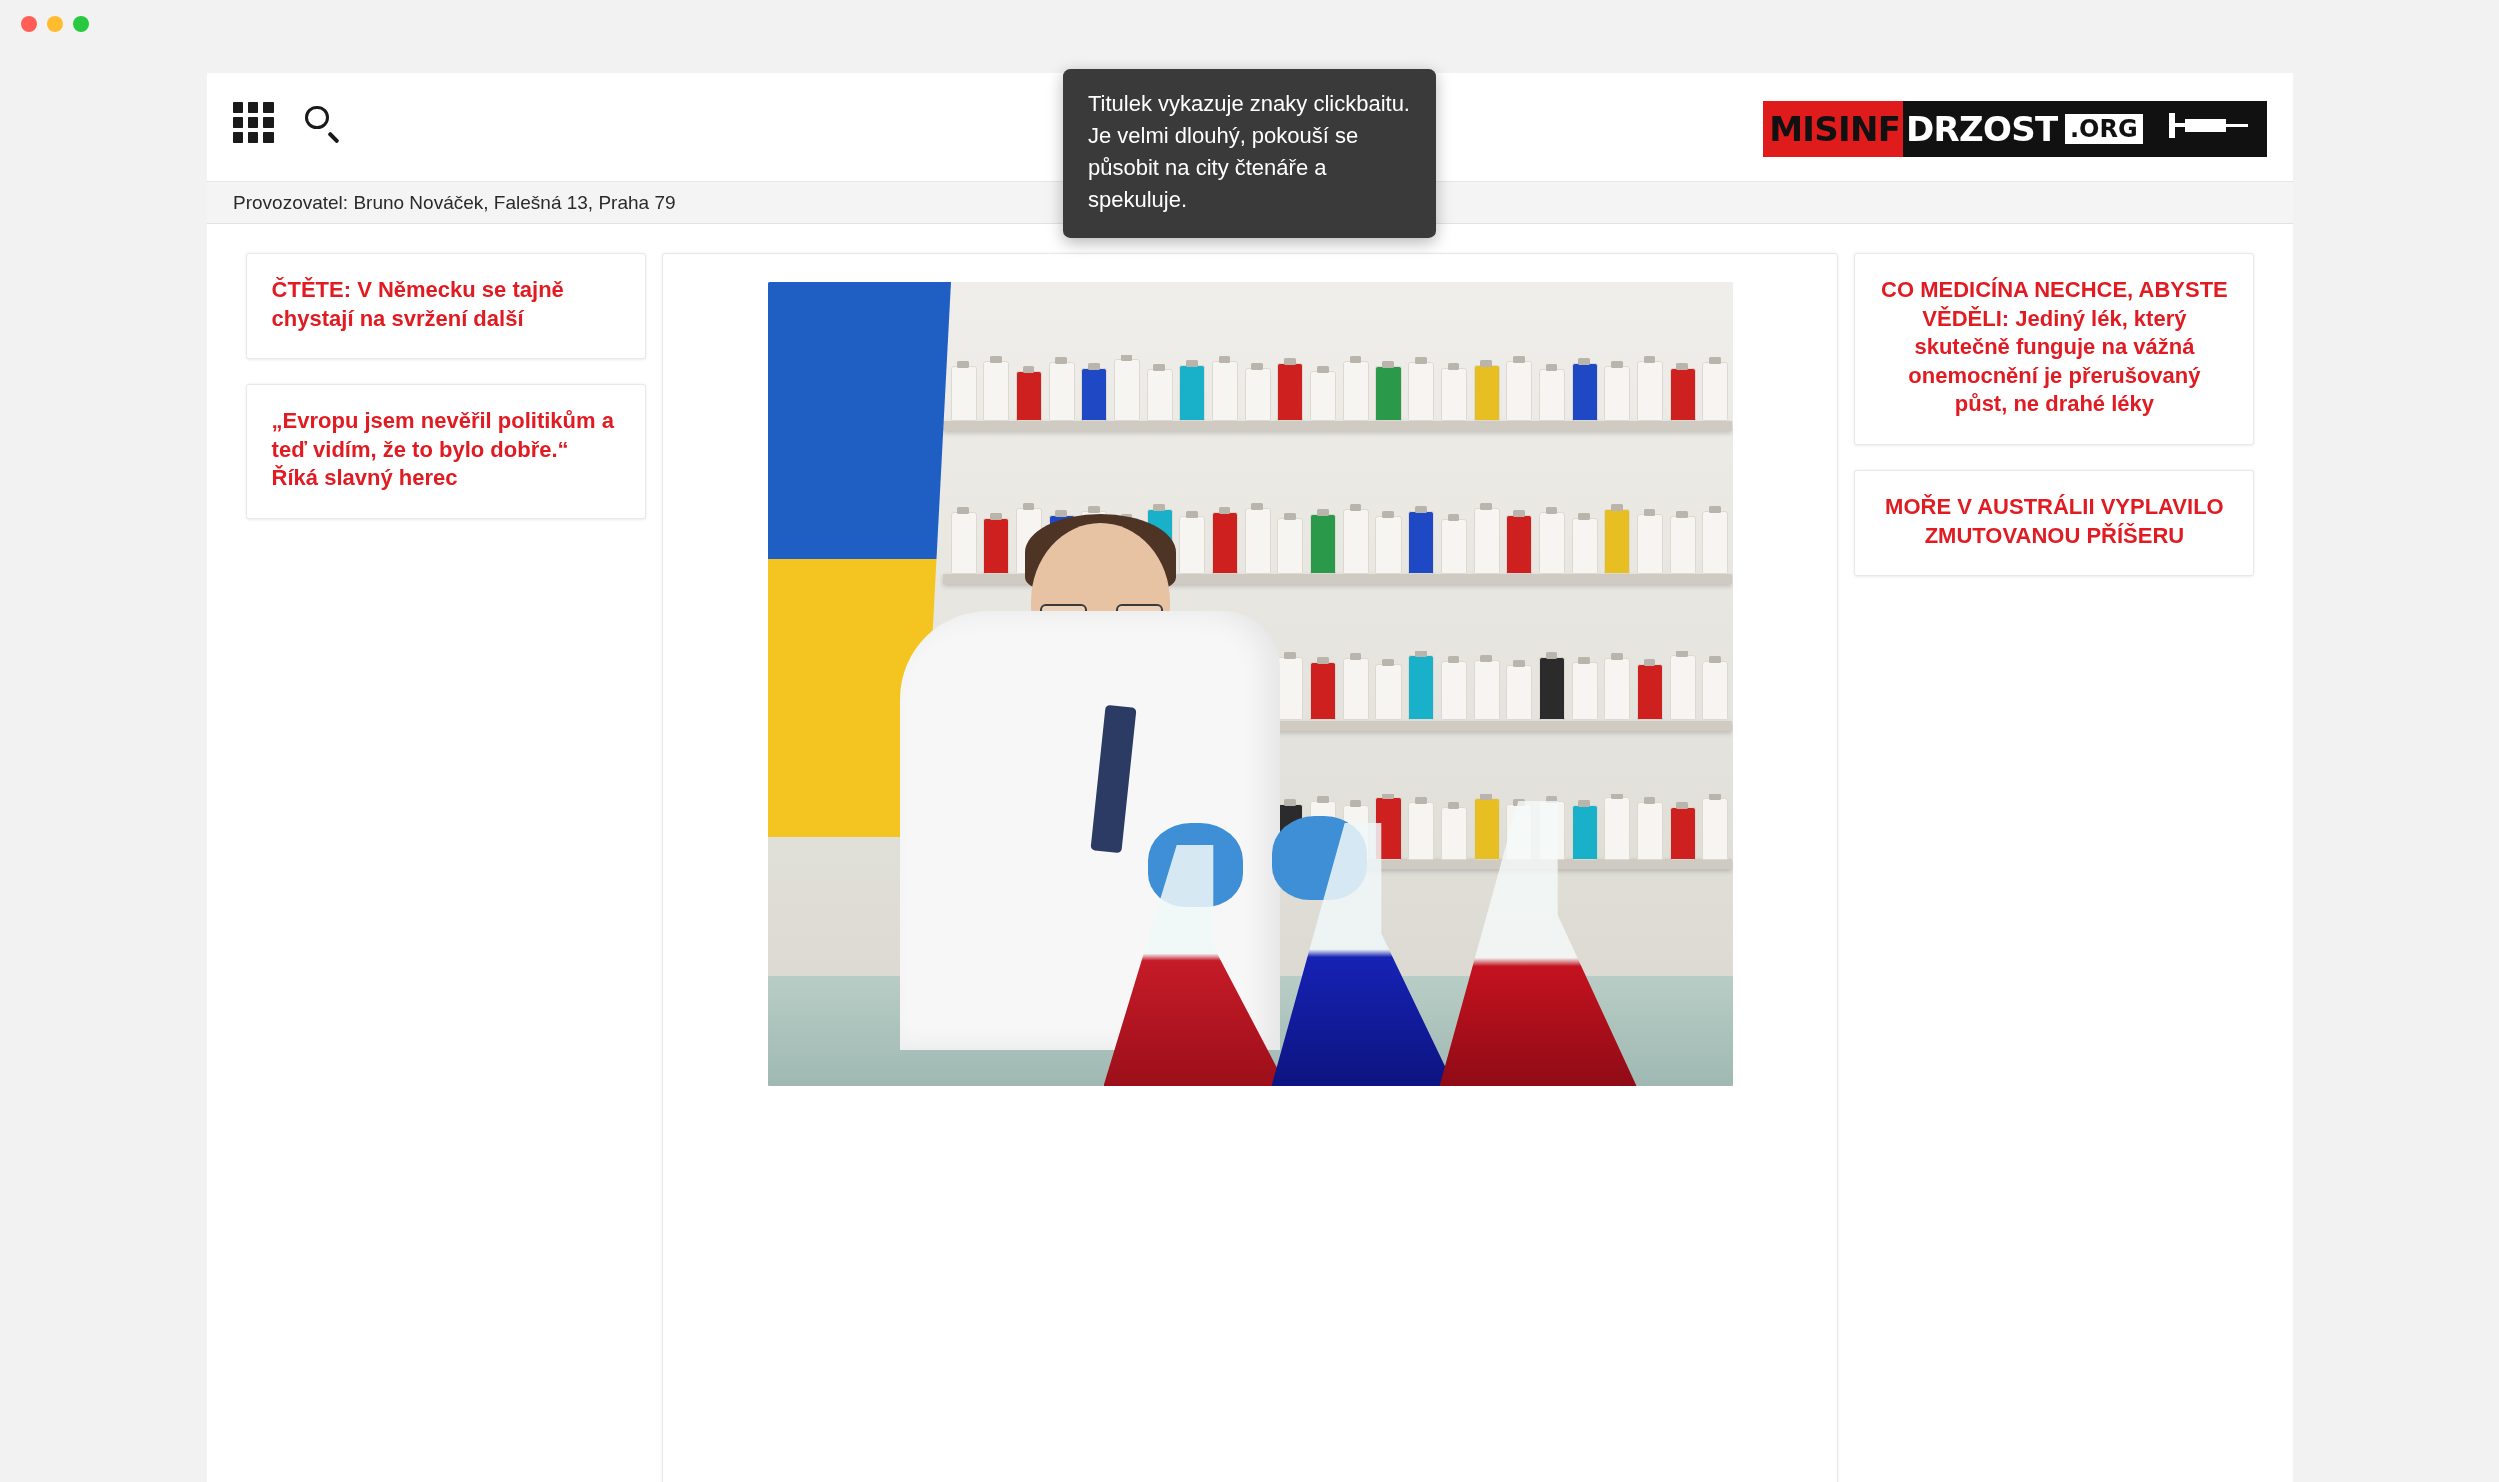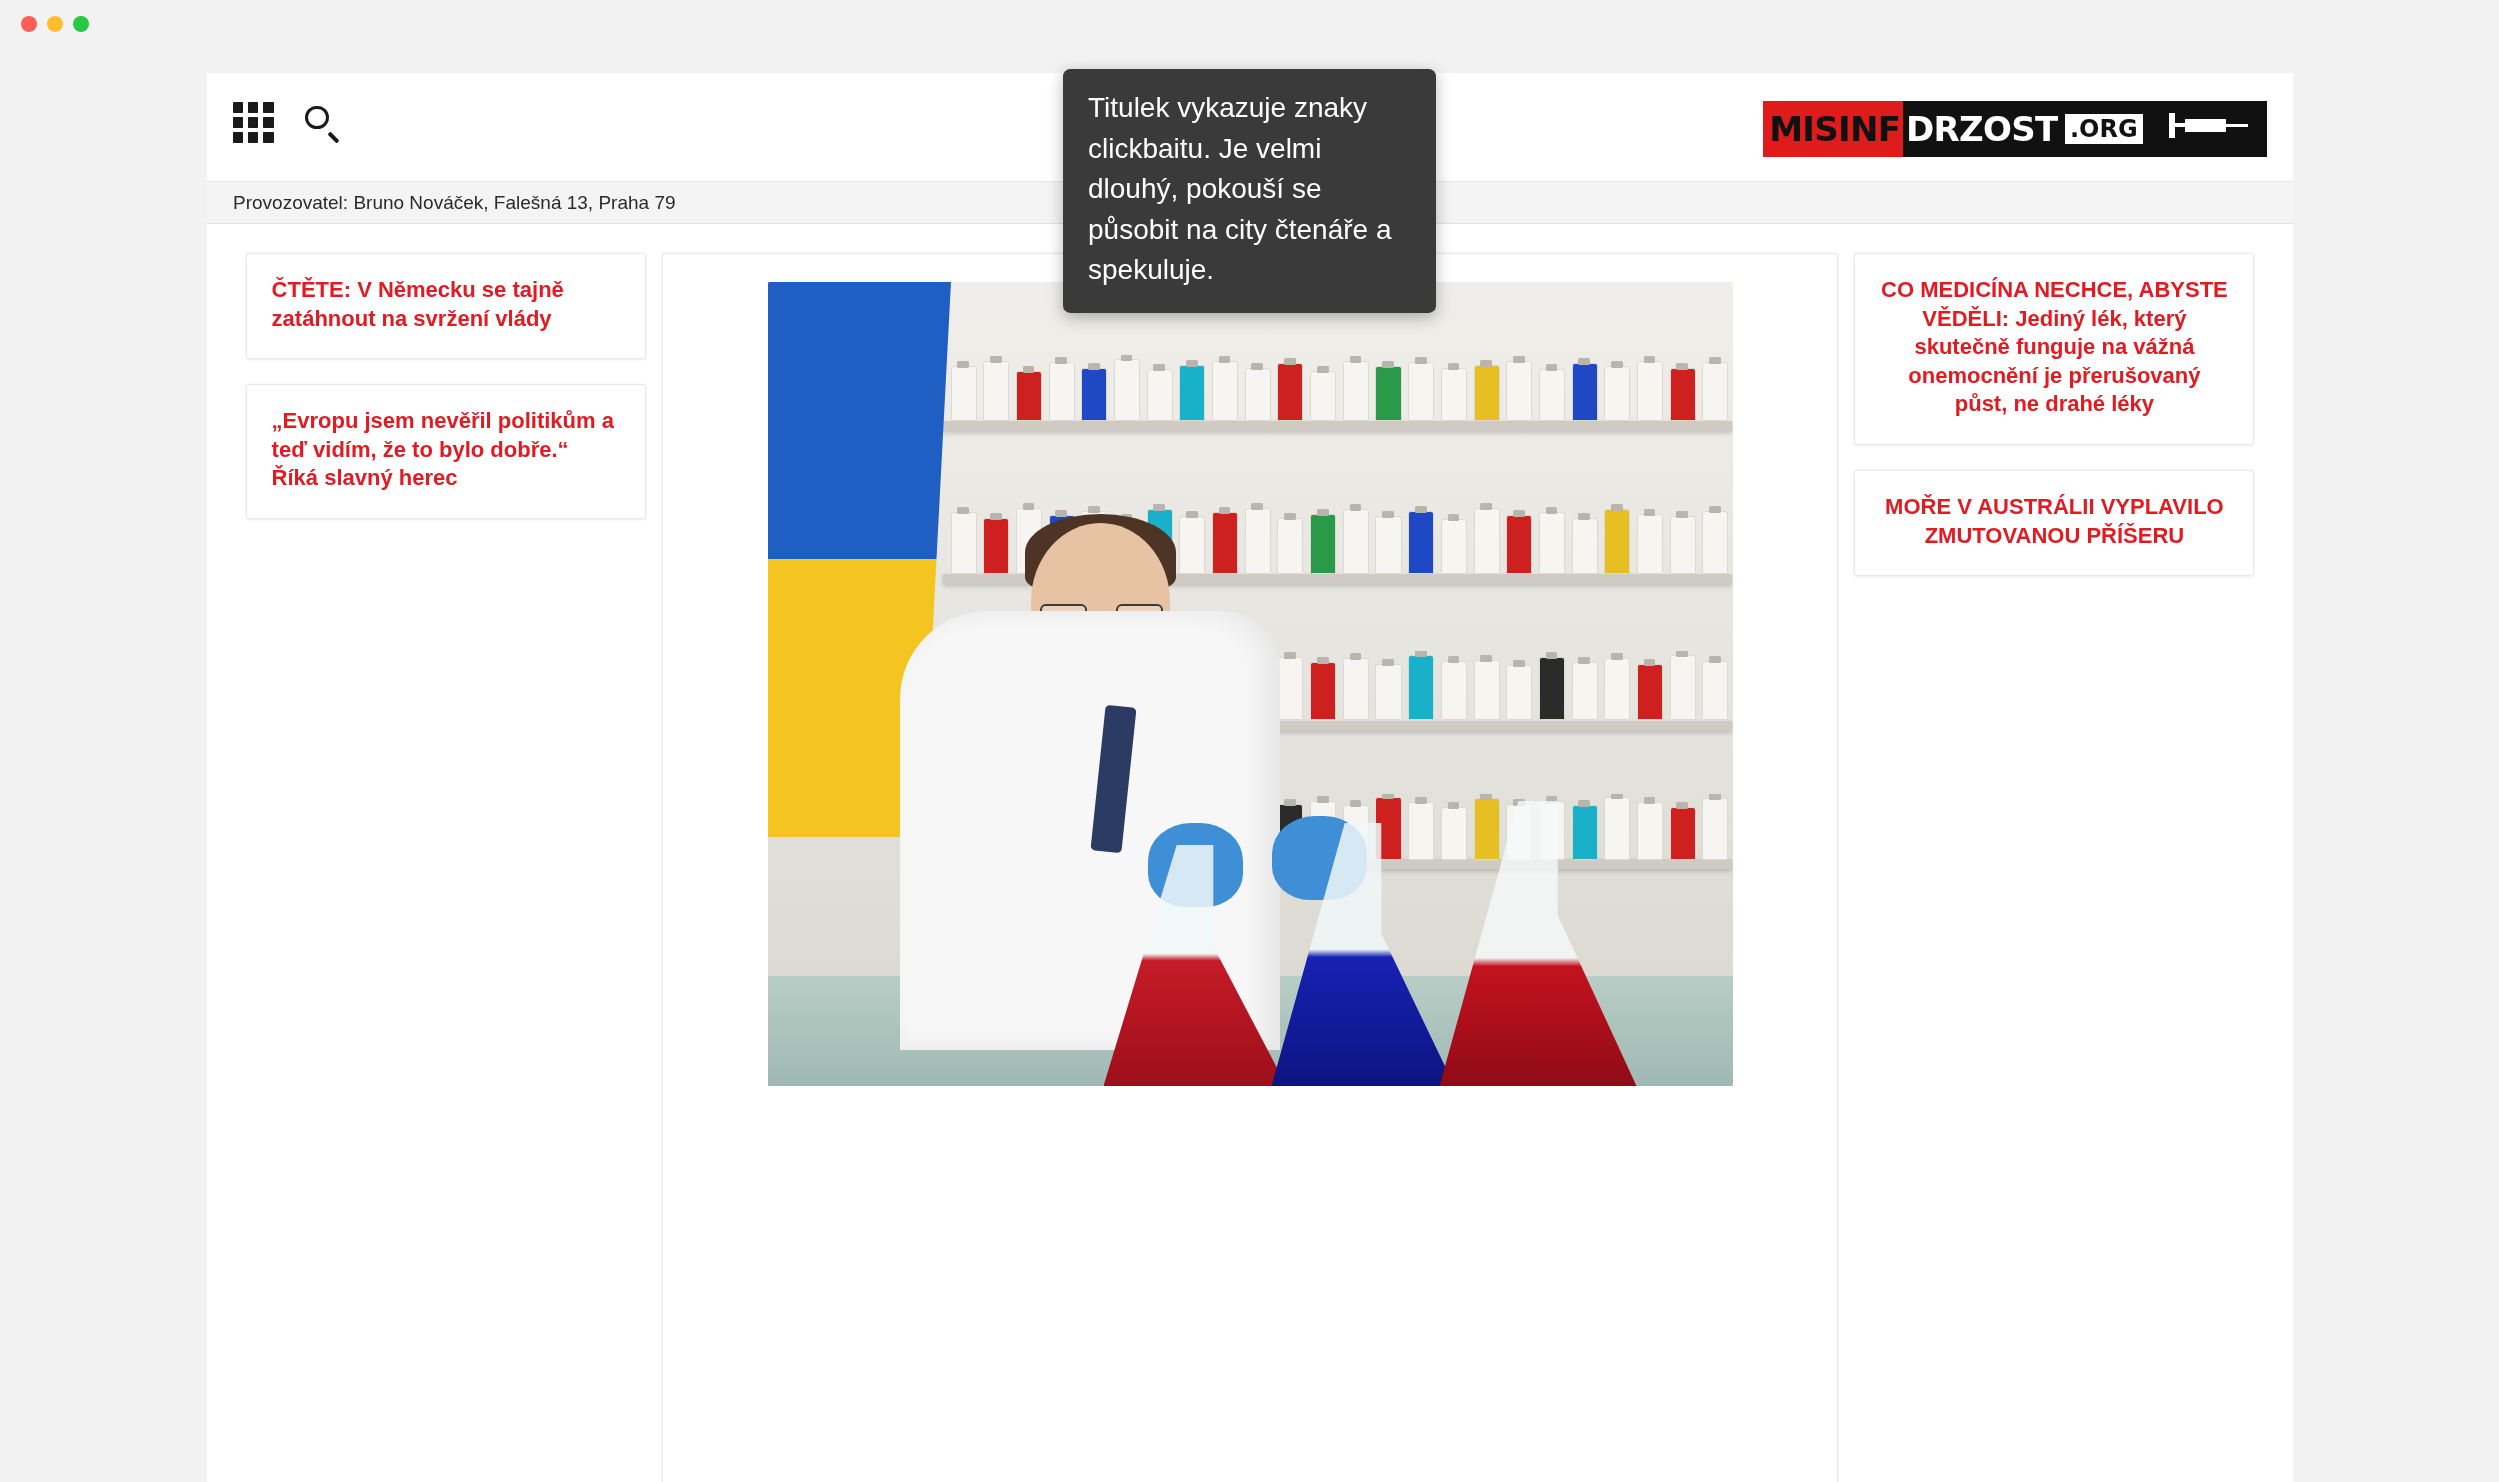--- a/index.html
+++ b/index.html
@@ -413,21 +413,21 @@
   
   .tooltip {
     position: absolute;
     left: 1063px; top: 69px;
     width: 373px;
     background: #3a3a3a;
     color: #ffffff;
     border-radius: 7.3px;
     padding: 19px 25px 22px 25px;
     box-sizing: border-box;
-    font-size: 28px;
+    font-size: 22px;
     line-height: 1.45;
     font-family: "Liberation Sans", sans-serif;
     box-shadow: 0 4.4px 16px rgba(0,0,0,0.28);
     z-index: 50;
   }
 </style>
 </head>
 <body>
 
 <div class="browser-window">
@@ -474,21 +474,21 @@
     </div>
 
     <div class="operator-bar">
       <span>Provozovatel: Bruno Nováček, Falešná 13, Praha 79</span>
     </div>
 
     <div class="content">
 
       <div class="col-left">
         <div class="card">
-          <p class="card-headline">ČTĚTE: V Německu se tajně zatáhnout na svržení vlády</p>
+          <p class="card-headline">ČTĚTE: V Německu se tajně chystají na svržení další</p>
         </div>
         <div class="card">
           <p class="card-headline">„Evropu jsem nevěřil politikům a teď vidím, že to bylo dobře.“ Říká slavný herec</p>
         </div>
       </div>
 
       <div class="col-main">
 
         <div class="article-image">
           <div class="lab-bg"></div>

